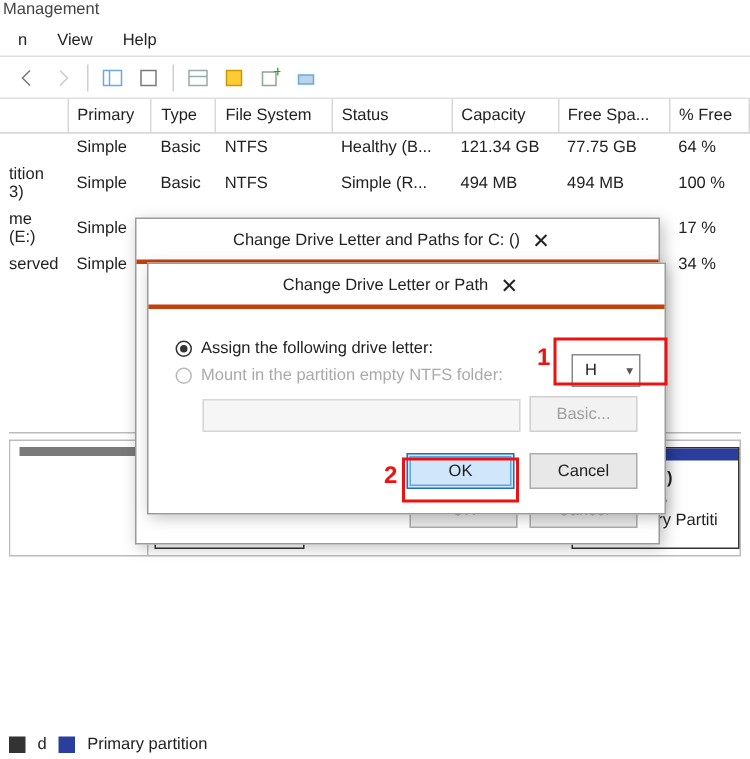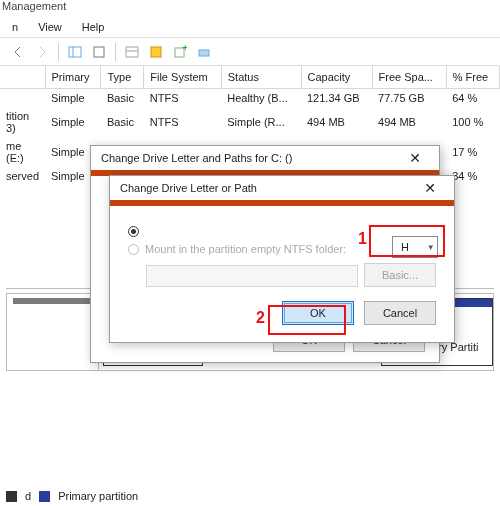--- a/index.html
+++ b/index.html
@@ -16,21 +16,21 @@
 .drow{display:flex;height:78px;border:1px solid #bbb;margin-top:4px}
 .dhead{width:92px;border-right:1px solid #bbb;padding:4px 6px;background:#fff}
 .dhead .bar{height:6px;background:#7a7a7a;margin-bottom:3px}
 .part{border:1px solid #333;background:#fff;padding:4px 6px;margin:4px;position:relative}
 .part .bar{height:8px;background:#2a3f9d;position:absolute;top:0;left:0;right:0}
 .part .txt{margin-top:10px;line-height:1.25}
 .legend{position:absolute;bottom:4px;left:6px;display:flex;align-items:center;gap:8px}
 .swatch{width:11px;height:11px;display:inline-block}
 
 .dlg{position:absolute;background:#fff;border:1px solid #9a9a9a;box-shadow:2px 2px 10px rgba(0,0,0,.25)}
-.dlgtitle{height:30px;display:flex;align-items:center;justify-content:space-between;padding:0 10px;color:#666;border-bottom:6px solid #c2410c}
+.dlgtitle{height:30px;display:flex;align-items:center;justify-content:center;padding:0 10px;color:#666;border-bottom:3px solid #c2410c}
 .dlgtitle.dark{color:#222;font-size:12px}
 .closex{width:28px;height:24px;display:flex;align-items:center;justify-content:center;font-size:14px}
 .innerbody{padding:14px 18px 10px}
 .radio{display:flex;align-items:center;gap:6px;margin:6px 0}
 .radio .r{width:11px;height:11px;border:1px solid #333;border-radius:50%;display:flex;align-items:center;justify-content:center}
 .radio .r.on::after{content:"";width:5px;height:5px;background:#333;border-radius:50%}
 .radio .r.off{border-color:#bbb}
 .radio.disabled{color:#aaa}
 .pathbox{width:220px;height:22px;border:1px solid #d6d6d6;background:#f6f6f6;margin:4px 0 2px 18px}
 .btn{min-width:72px;height:24px;border:1px solid #adadad;background:#e8e8e8;display:inline-flex;align-items:center;justify-content:center;padding:0 12px;cursor:default}
@@ -192,28 +192,29 @@
   <div class="dlgtitle">
     <span>Change Drive Letter and Paths for C: ()</span>
     <div class="closex">✕</div>
   </div>
   <div style="position:absolute;bottom:10px;right:14px;display:flex;gap:8px">
     <div class="btn">OK</div>
     <div class="btn">Cancel</div>
   </div>
 </div>
 
-<div class="dlg" style="left:109px;top:175px;width:346px;height:168px">
+<div class="dlg" style="left:98px;top:175px;width:346px;height:168px">
   <div class="dlgtitle dark">
     <span>Change Drive Letter or Path</span>
     <div class="closex">✕</div>
   </div>
   <div class="innerbody">
     <div class="radio">
       <span class="r on"></span>
+      <span>Assign the following drive letter:</span>
     </div>
     <div class="radio disabled">
       <span class="r off"></span>
       <span style="color:#aaa">Mount in the partition empty NTFS folder:</span>
     </div>
     <div style="display:flex;align-items:center;gap:6px">
       <div class="pathbox"></div>
       <div class="btn disabled">Basic...</div>
     </div>
     <div style="display:flex;justify-content:flex-end;gap:10px;margin-top:12px">

